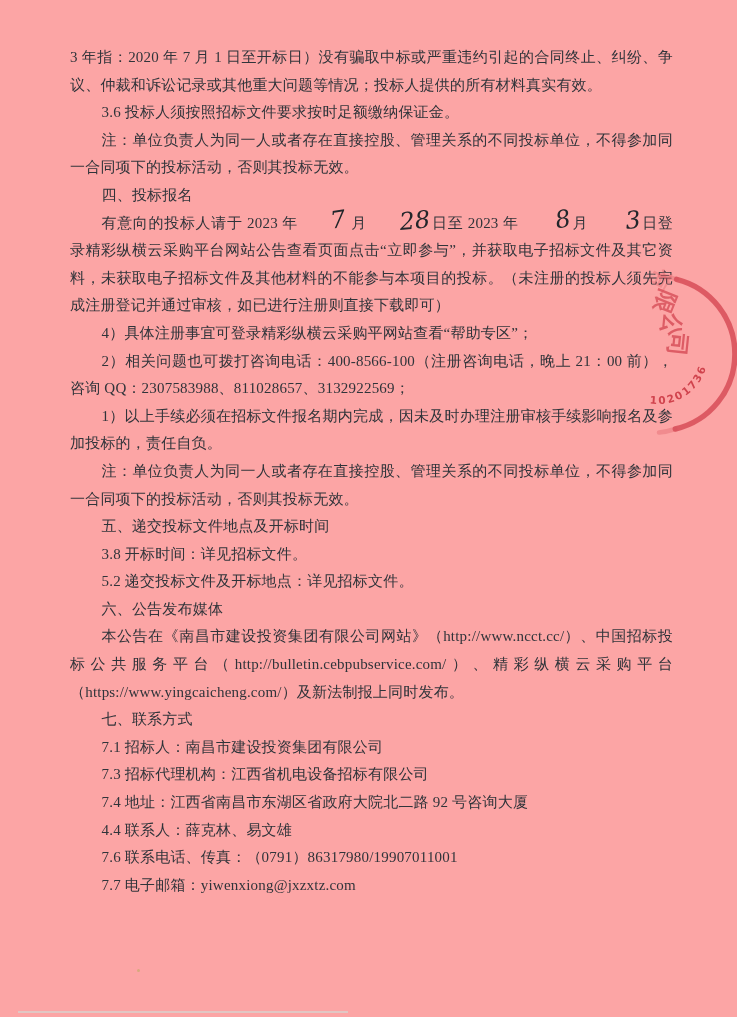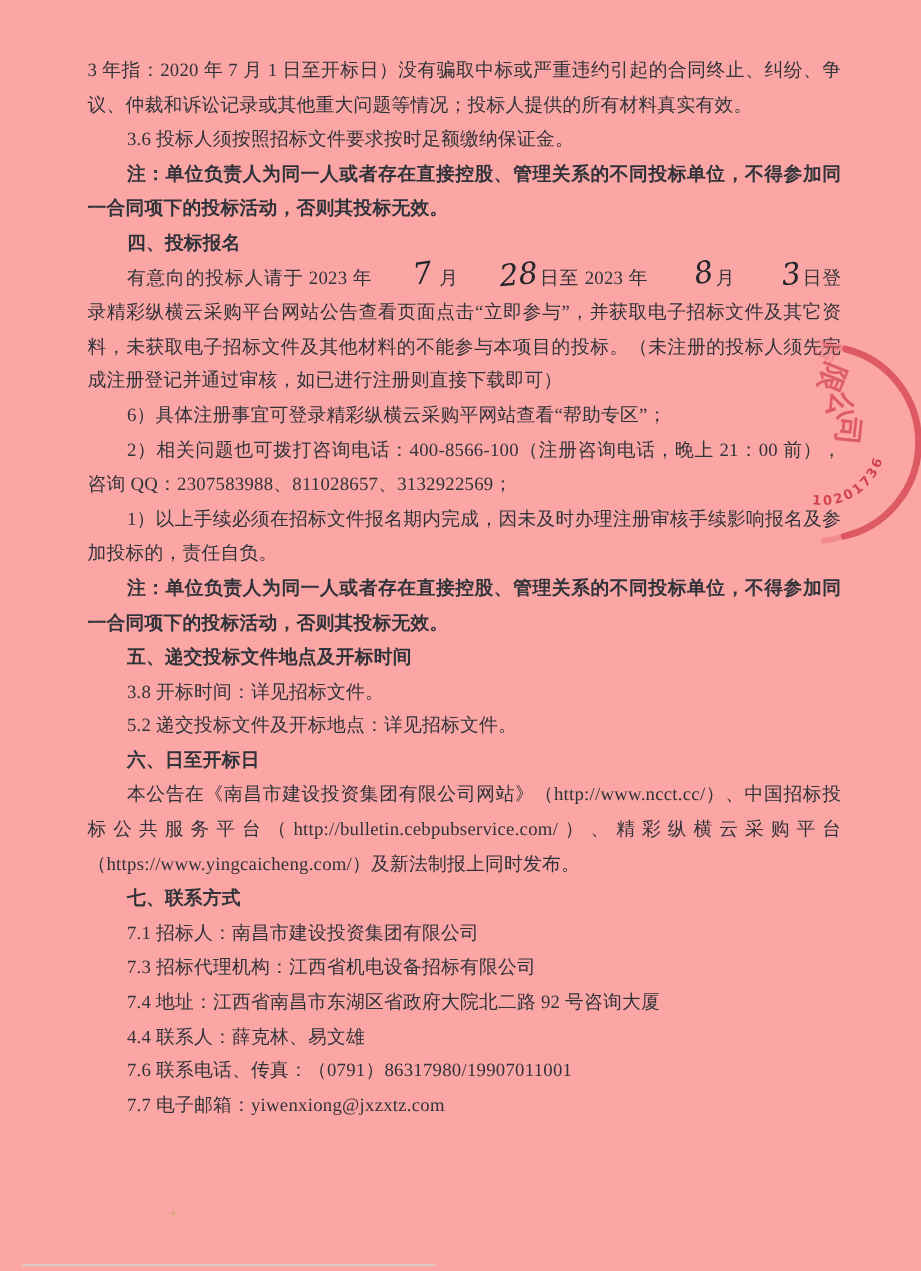--- a/index.html
+++ b/index.html
@@ -18,21 +18,21 @@
   p.ln {
     margin:0;
     font-size:15px;
     line-height:27.6px;
     color:#30343a;
     text-align:justify;
     letter-spacing:0.2px;
     font-family:"Liberation Serif", serif;
   }
   .ind  { text-indent:2.1em; }
-  .bold { font-weight:bold; color:#15181c; }
+  .bold { font-weight:normal; color:#15181c; }
   
   .hw {
     display:inline-block;
     font-family:"DejaVu Serif", serif;
     font-style:italic;
     font-size:24px;
     line-height:8px;
     color:#23262b;
     vertical-align:-2px;
     margin:0 1px;
@@ -82,30 +82,30 @@
 <div class="page">
 
   <div class="doc">
     <p class="ln">3 年指：2020 年 7 月 1 日至开标日）没有骗取中标或严重违约引起的合同终止、纠纷、争议、仲裁和诉讼记录或其他重大问题等情况；投标人提供的所有材料真实有效。</p>
     <p class="ln ind">3.6 投标人须按照招标文件要求按时足额缴纳保证金。</p>
     <p class="ln ind bold">注：单位负责人为同一人或者存在直接控股、管理关系的不同投标单位，不得参加同一合同项下的投标活动，否则其投标无效。</p>
     <p class="ln ind bold">四、投标报名</p>
 
     <p class="ln ind"><span>有意向的投标人请于 2023 年</span><span class="hw rot-a">7</span><span> 月</span><span class="hw rot-b">28</span><span>日至 2023 年 </span><span class="hw rot-c">8</span><span>月 </span><span class="hw rot-d">3</span><span>日登录精彩纵横云采购平台网站公告查看页面点击“立即参与”，并获取电子招标文件及其它资料，未获取电子招标文件及其他材料的不能参与本项目的投标。（未注册的投标人须先完成注册登记并通过审核，如已进行注册则直接下载即可）</span></p>
 
-    <p class="ln ind">6）具体注册事宜可登录精彩纵横云采购平网站查看“帮助专区”；</p>
+    <p class="ln ind">4）具体注册事宜可登录精彩纵横云采购平网站查看“帮助专区”；</p>
     <p class="ln ind">2）相关问题也可拨打咨询电话：400-8566-100（注册咨询电话，晚上 21：00 前），咨询 QQ：2307583988、811028657、3132922569；</p>
     <p class="ln ind">1）以上手续必须在招标文件报名期内完成，因未及时办理注册审核手续影响报名及参加投标的，责任自负。</p>
     <p class="ln ind bold">注：单位负责人为同一人或者存在直接控股、管理关系的不同投标单位，不得参加同一合同项下的投标活动，否则其投标无效。</p>
 
     <p class="ln ind bold">五、递交投标文件地点及开标时间</p>
     <p class="ln ind">3.8 开标时间：详见招标文件。</p>
     <p class="ln ind">5.2 递交投标文件及开标地点：详见招标文件。</p>
 
-    <p class="ln ind bold">六、日至开标日</p>
+    <p class="ln ind bold">六、公告发布媒体</p>
     <p class="ln ind">本公告在《南昌市建设投资集团有限公司网站》（http://www.ncct.cc/）、中国招标投标公共服务平台（http://bulletin.cebpubservice.com/）、精彩纵横云采购平台（https://www.yingcaicheng.com/）及新法制报上同时发布。</p>
 
     <p class="ln ind bold">七、联系方式</p>
     <p class="ln ind">7.1 招标人：南昌市建设投资集团有限公司</p>
     <p class="ln ind">7.3 招标代理机构：江西省机电设备招标有限公司</p>
     <p class="ln ind">7.4 地址：江西省南昌市东湖区省政府大院北二路 92 号咨询大厦</p>
     <p class="ln ind">4.4 联系人：薛克林、易文雄</p>
     <p class="ln ind">7.6 联系电话、传真：（0791）86317980/19907011001</p>
     <p class="ln ind">7.7 电子邮箱：yiwenxiong@jxzxtz.com</p>
   </div>

